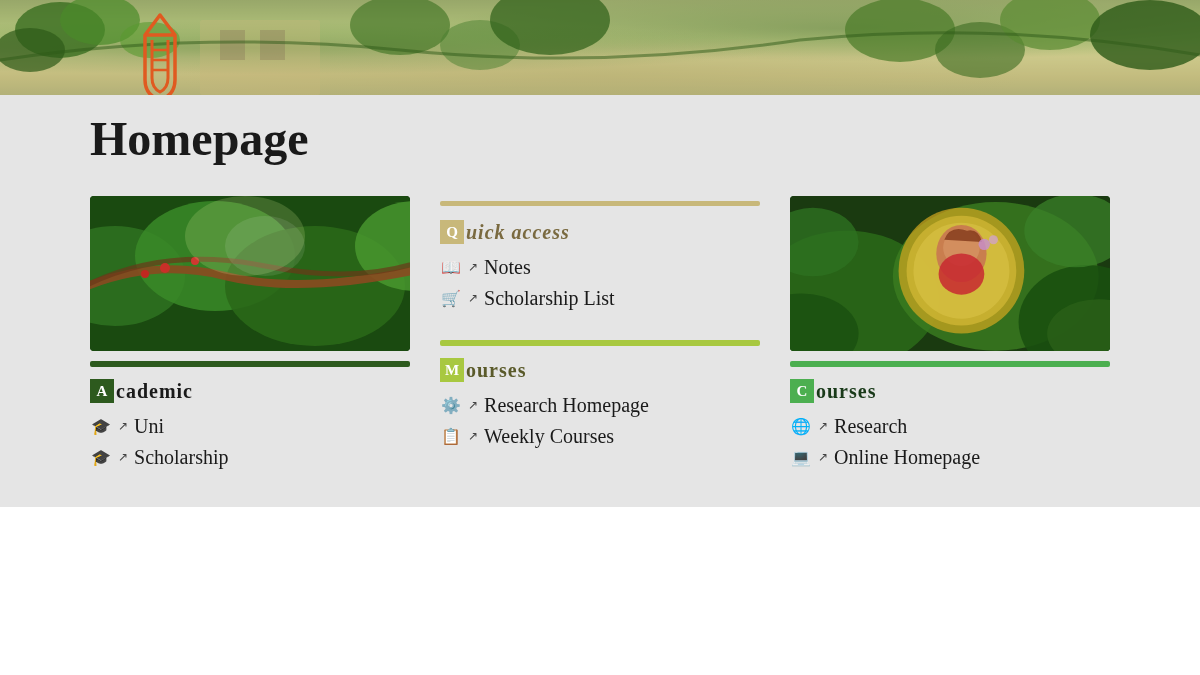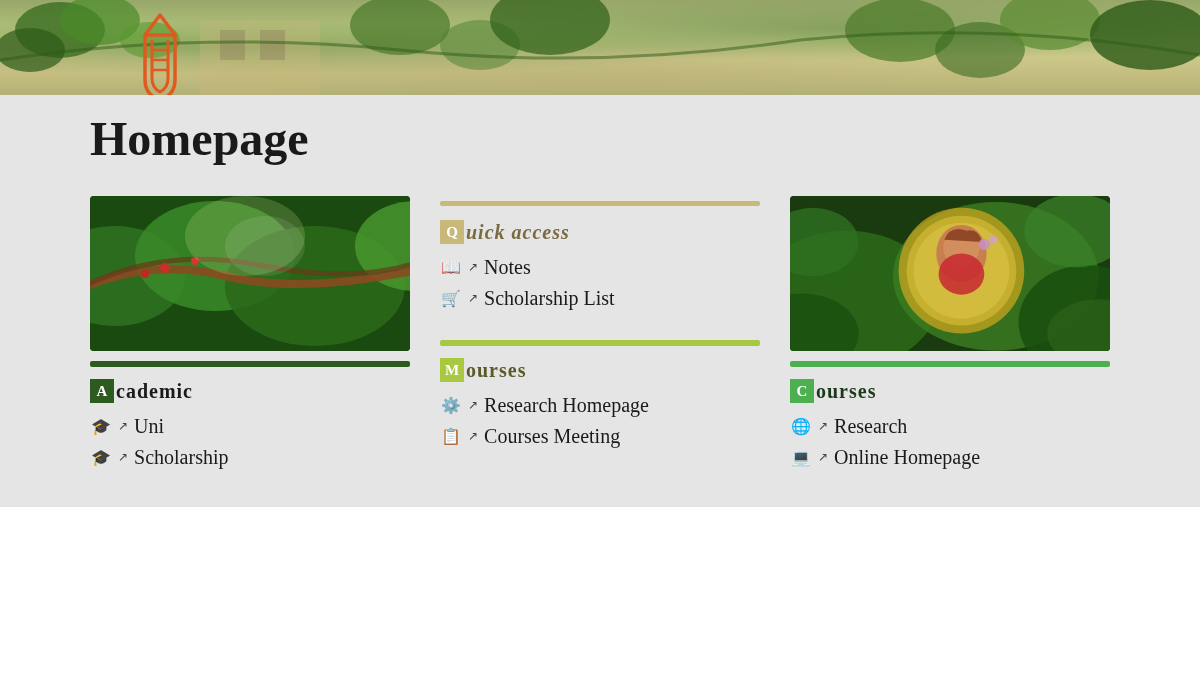--- a/index.html
+++ b/index.html
@@ -309,21 +309,21 @@
           <span class="section-title-text section-title-master">ourses</span>
         </div>
         <div class="link-item">
           <span class="item-icon">⚙️</span>
           <span class="arrow-icon">↗</span>
           <span class="item-label">Research Homepage</span>
         </div>
         <div class="link-item">
           <span class="item-icon">📋</span>
           <span class="arrow-icon">↗</span>
-          <span class="item-label">Courses Meeting</span>
+          <span class="item-label">Weekly Courses</span>
         </div>
       </div>
     </div>
 
     <div>
 
       <div class="image-card image-card-right">
         <svg class="nature-right" viewBox="0 0 280 155" preserveAspectRatio="xMidYMid slice">
           <rect width="280" height="155" fill="#1a3a10"></rect>
 

